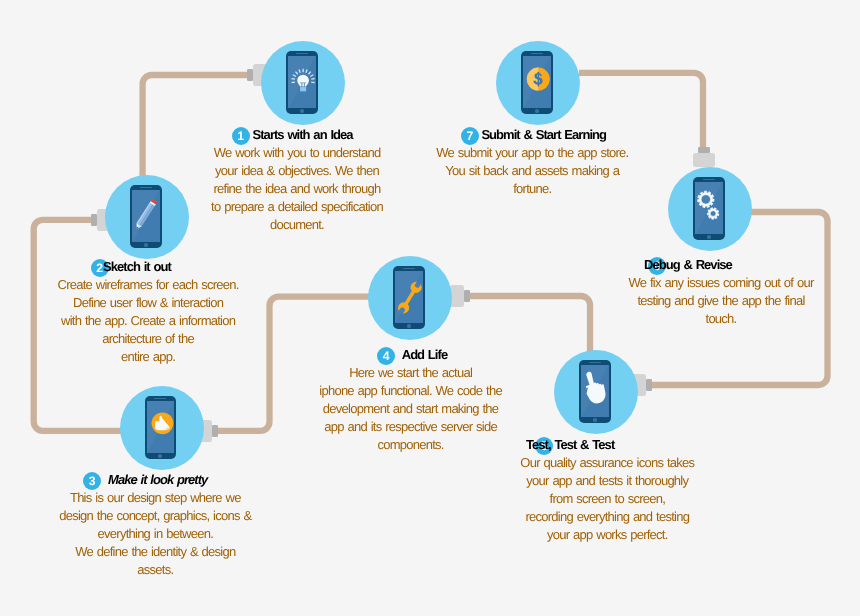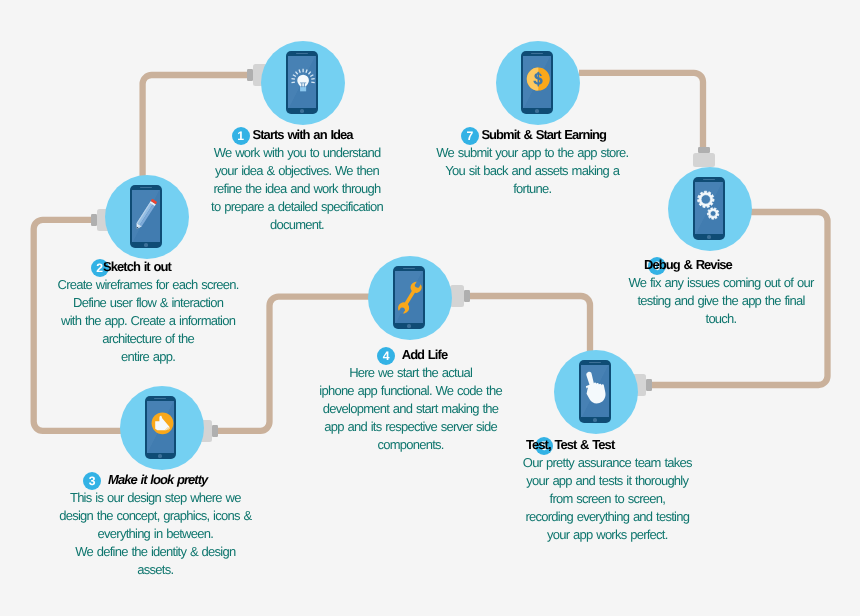--- a/index.html
+++ b/index.html
@@ -28,21 +28,21 @@
         background:#3c7098;}
   .phone .glyph{position:absolute;left:2px;top:4.9px;width:27.5px;height:51.7px;}
 
   
   .titlerow{position:absolute;white-space:nowrap;}
   .badge{position:absolute;width:18px;height:18px;border-radius:50%;background:#33b2e5;
          color:#fff;font-size:12.2px;font-weight:bold;line-height:18.6px;text-align:center;
          letter-spacing:0;}
   .title{position:absolute;font-size:13px;font-weight:bold;letter-spacing:-0.95px;word-spacing:1.1px;color:#000000;
          white-space:nowrap;}
-  .body{position:absolute;width:400px;font-size:13px;letter-spacing:-0.75px;word-spacing:0.9px;color:#0f766e;line-height:18px;
+  .body{position:absolute;width:400px;font-size:13px;letter-spacing:-0.75px;word-spacing:0.9px;color:#a16207;line-height:18px;
         white-space:nowrap;text-align:center;}
   .body div{height:18px;}
 </style>
 </head>
 <body>
 
 <div id="stage">
 <svg class="cables" width="860" height="616" viewBox="0 0 860 616">
       <g fill="none" stroke="#cab19b" stroke-width="6.30" stroke-linecap="butt">
         <path d="M252.50 75.00 L151.60 75.00 A9.00 9.00 0 0 0 142.60 84.00 L142.60 178.00"></path>
@@ -223,21 +223,21 @@
               <path d="M6.95 7.35 C 8.35 6.30 10.20 7.00 10.60 8.70 L 12.90 18.45 C 13.10 17.20 15.05 17.15 15.25 18.35 L 15.40 19.10 C 15.60 17.80 17.60 17.75 17.80 19.00 L 17.95 19.60 C 18.15 18.35 20.10 18.30 20.30 19.55 L 20.45 20.15 C 20.65 18.90 22.65 18.90 22.85 20.15 L 24.30 27.15 C 25.25 31.75 22.90 36.40 18.45 38.00 C 14.35 39.45 10.55 37.60 8.50 33.95 L 5.55 28.80 L 6.35 25.10 L 7.05 22.20 L 5.55 23.45 L 4.85 21.25 L 8.50 19.70 L 5.45 10.55 C 4.95 9.05 5.60 8.05 6.95 7.35 Z" fill="#f4f9fc"></path>
             </g>
           </svg>
         </div>
       </div>
 <div class="titlerow">
         <div class="badge" style="left:535.30px;top:436.60px;">5</div>
         <div class="title" style="left:526px;top:436.60px;text-align:right;">Test, Test &amp; Test</div>
       </div>
       <div class="body" style="left:407.30px;top:453.50px;">
-        <div>Our pretty assurance team takes</div>
+        <div>Our quality assurance icons takes</div>
         <div>your app and tests it thoroughly</div>
         <div>from screen to screen,</div>
         <div>recording everything and testing</div>
         <div>your app works perfect.</div>
       </div>
 </div>
 <div class="step">
 <div class="node" style="left:668.00px;top:167.00px;">
         <div class="phone">
           <div class="screen"></div>

